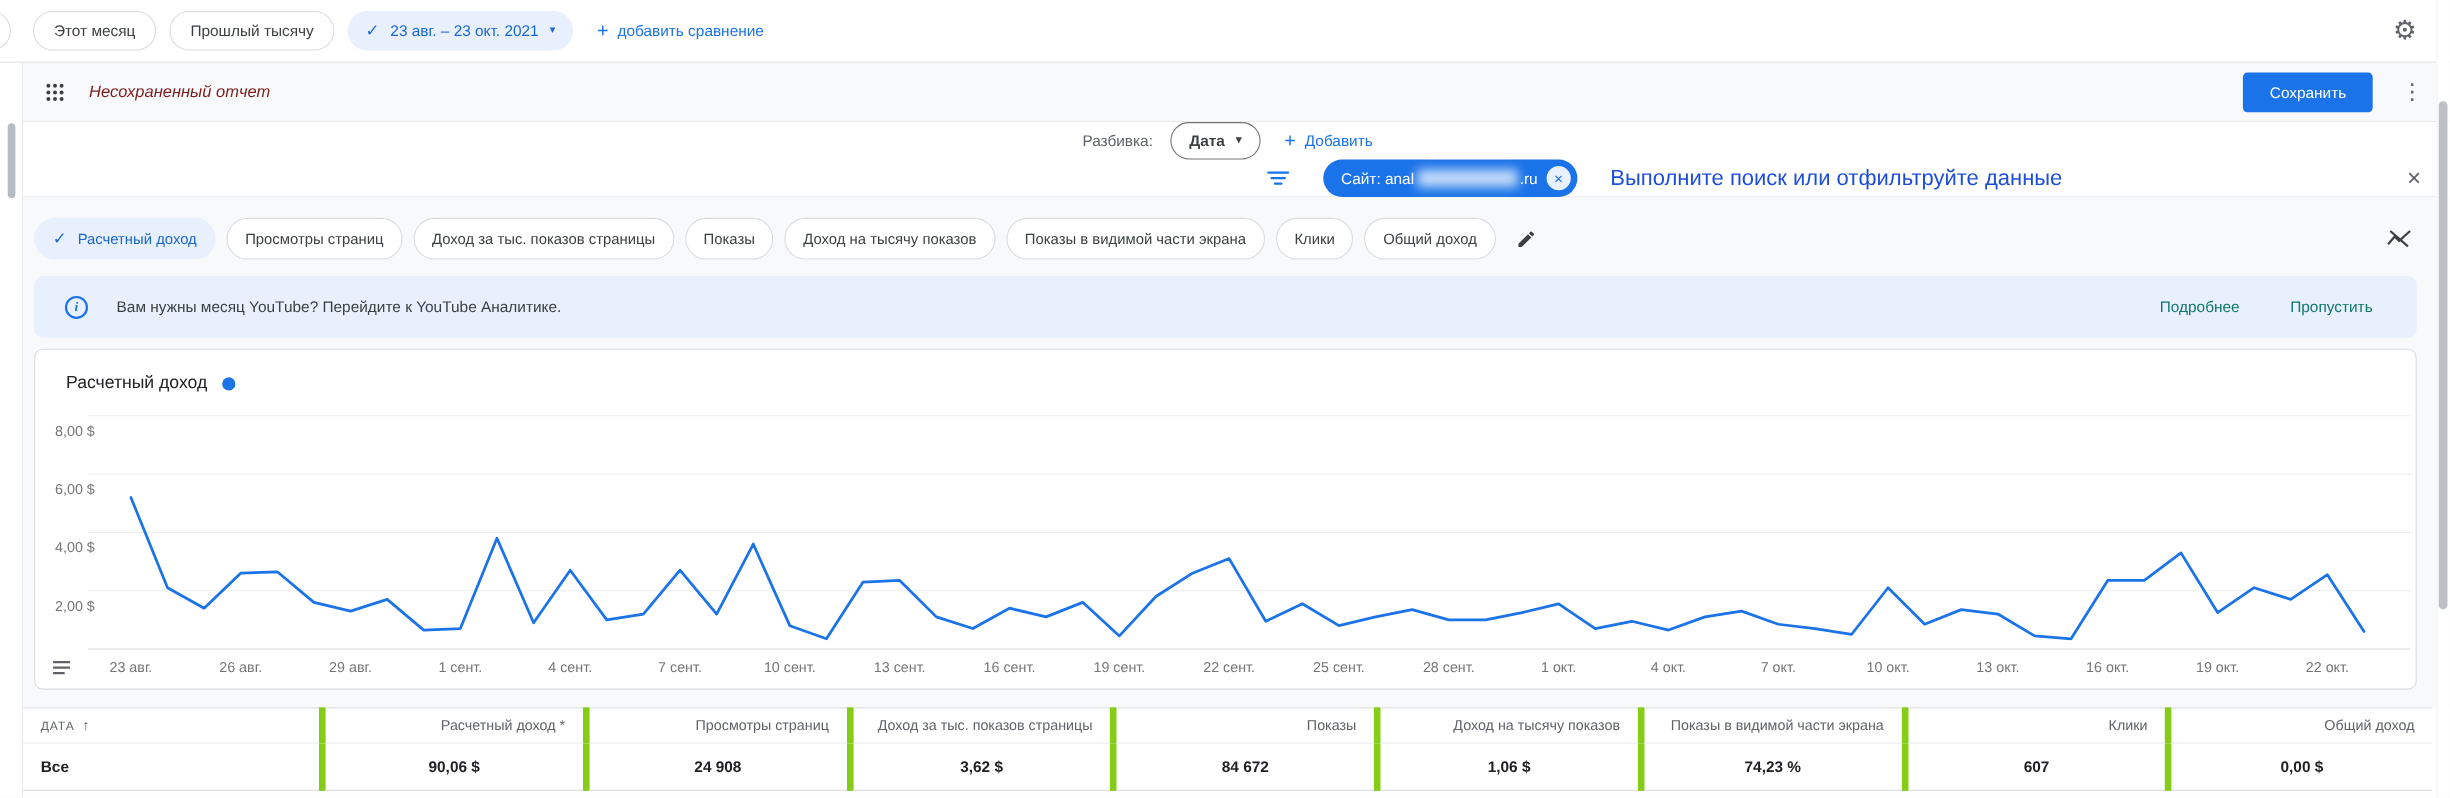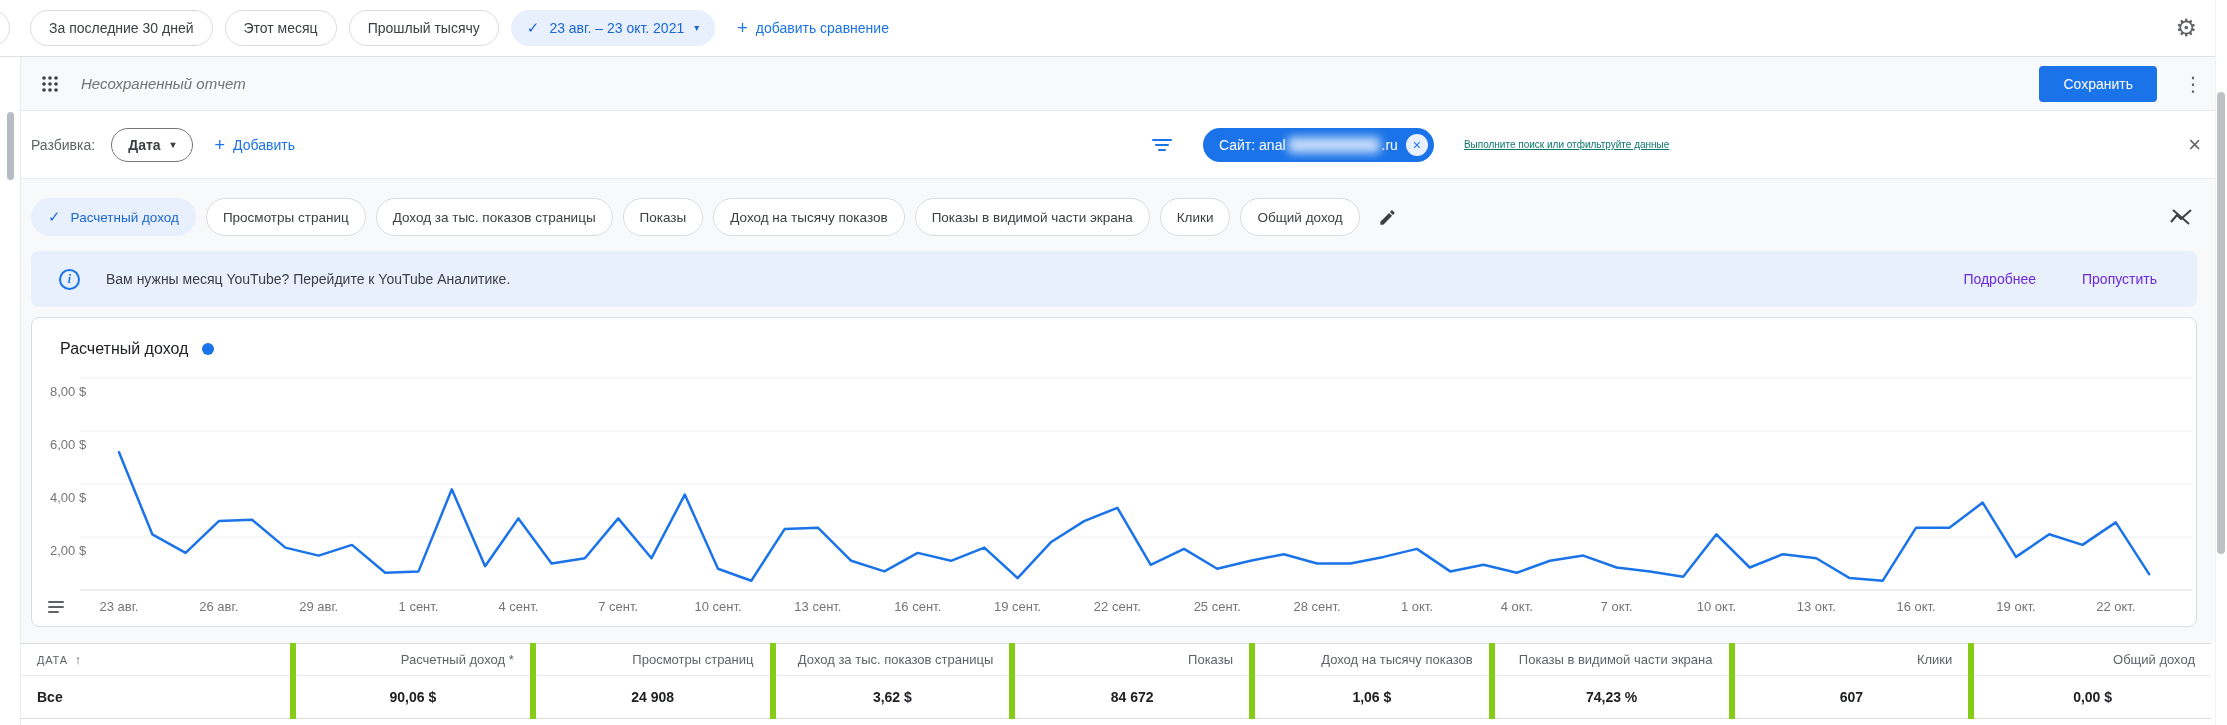--- a/index.html
+++ b/index.html
@@ -53,35 +53,36 @@
   
   .main-wrap { margin-left: 20px; border-left: 1px solid #e8eaed; width: 2207px; }
 
   
   .report-header {
     height: 54px; background: #f8f9fa;
     border-bottom: 1px solid #e8eaed;
     display: flex; align-items: center; gap: 22px;
     padding: 0 20px 0 20px;
   }
-  .report-title { font-style: italic; font-size: 15px; color: #737373; }
+  .report-title { font-style: italic; font-size: 15px; color: #7f1d1d; }
   .save-btn {
     margin-left: auto;
     background: #1a73e8; color: #fff; border: none; border-radius: 4px;
     height: 36px; padding: 0 24px; font-size: 14px; font-weight: 500;
     display: inline-flex; align-items: center; cursor: pointer;
     font-family: "Liberation Sans", sans-serif;
   }
   .kebab { font-size: 20px; color: #5f6368; width: 28px; text-align: center; cursor: pointer; }
 
   
   .toolbar {
     height: 68px; display: flex; align-items: center;
     padding: 0 26px 0 10px; background: #fff;
     border-bottom: 1px solid #ebedef;
+    flex-direction: column;
   }
   .toolbar-left { display: flex; align-items: center; gap: 16px; }
   .breakdown-label { font-size: 14px; color: #5f6368; }
   .breakdown-pill {
     height: 34px; border: 1.5px solid #747775; border-radius: 17px;
     padding: 0 16px; display: inline-flex; gap: 10px; align-items: center;
     font-size: 14px; font-weight: 600; color: #3c4043; background: #fff; cursor: pointer;
   }
   .add-link {
     color: #1a73e8; font-size: 14px; font-weight: 500;
@@ -97,21 +98,21 @@
     display: inline-block; width: 92px; height: 16px;
     background: rgba(255,255,255,0.75); filter: blur(5px);
     border-radius: 3px; margin: 0 2px;
   }
   .chip-x {
     width: 22px; height: 22px; border-radius: 50%;
     background: rgba(255,255,255,0.9); color: #1a73e8;
     display: inline-flex; align-items: center; justify-content: center;
     font-size: 14px; margin-left: 8px; cursor: pointer;
   }
-  .search-placeholder { color: #0f766e; font-size: 10px; text-decoration: underline; }
+  .search-placeholder { color: #1d4ed8; font-size: 20px; }
   .close-x { margin-left: auto; color: #5f6368; font-size: 22px; cursor: pointer; line-height: 1; }
 
   
   .content { background: #f8f9fa; padding-top: 18px; height: 546px; }
   .chips-row { display: flex; align-items: center; gap: 10px; padding: 0 10px; height: 40px; }
   .chip {
     height: 38px; border-radius: 19px; border: 1px solid #dadce0;
     background: #fff; color: #3c4043; font-size: 13.5px; font-weight: 500;
     padding: 0 16px; display: inline-flex; align-items: center; gap: 10px;
     white-space: nowrap; cursor: pointer;
@@ -126,21 +127,21 @@
     margin: 14px 30px 10px 10px; height: 56px; background: #e8f0fe; border-radius: 8px;
     display: flex; align-items: center; gap: 26px; padding: 0 40px 0 28px;
   }
   .info-icon {
     width: 21px; height: 21px; border: 2px solid #1a73e8; border-radius: 50%;
     color: #1a73e8; display: flex; align-items: center; justify-content: center;
     font: italic 700 12px "Liberation Serif", serif; flex: none;
   }
   .banner-text { font-size: 14px; color: #3c4043; }
   .banner-links { margin-left: auto; display: flex; gap: 46px; }
-  .banner-link { color: #6d28d9; font-size: 14px; font-weight: 500; cursor: pointer; white-space: nowrap; }
+  .banner-link { color: #0f766e; font-size: 14px; font-weight: 500; cursor: pointer; white-space: nowrap; }
 
   
   .chart-card {
     margin: 0 30px 0 10px; background: #fff;
     border: 1px solid #dadce0; border-radius: 8px;
     height: 310px; padding-top: 16px; position: relative;
   }
   .chart-title-row { display: flex; align-items: center; gap: 14px; padding-left: 28px; height: 30px; }
   .chart-title { font-size: 16px; color: #202124; }
   .legend-dot { width: 12px; height: 12px; background: #1a73e8; border-radius: 50%; }
@@ -166,21 +167,20 @@
   .v-scrollbar .thumb { position: absolute; right: 2px; top: 92px; width: 8px; height: 462px; background: #bdc1c6; border-radius: 4px; }
   .left-strip { position: absolute; left: 7px; top: 112px; width: 7px; height: 68px; background: #b6bcc3; border-radius: 4px; }
 
   svg text { font-family: "Liberation Sans", sans-serif; }
 </style>
 </head>
 <body>
 
 <div class="topbar">
   <div class="pill-fragment"></div>
-  <button class="btn-pill">За последние 30 дней</button>
   <button class="btn-pill">Этот месяц</button>
   <button class="btn-pill">Прошлый тысячу</button>
   <div class="date-pill">
     <span class="check">✓</span>
     <span>23 авг. – 23 окт. 2021</span>
     <span class="caret">▾</span>
   </div>
   <div class="add-comparison">
     <span class="plus-glyph">+</span>
     <span>добавить сравнение</span>

